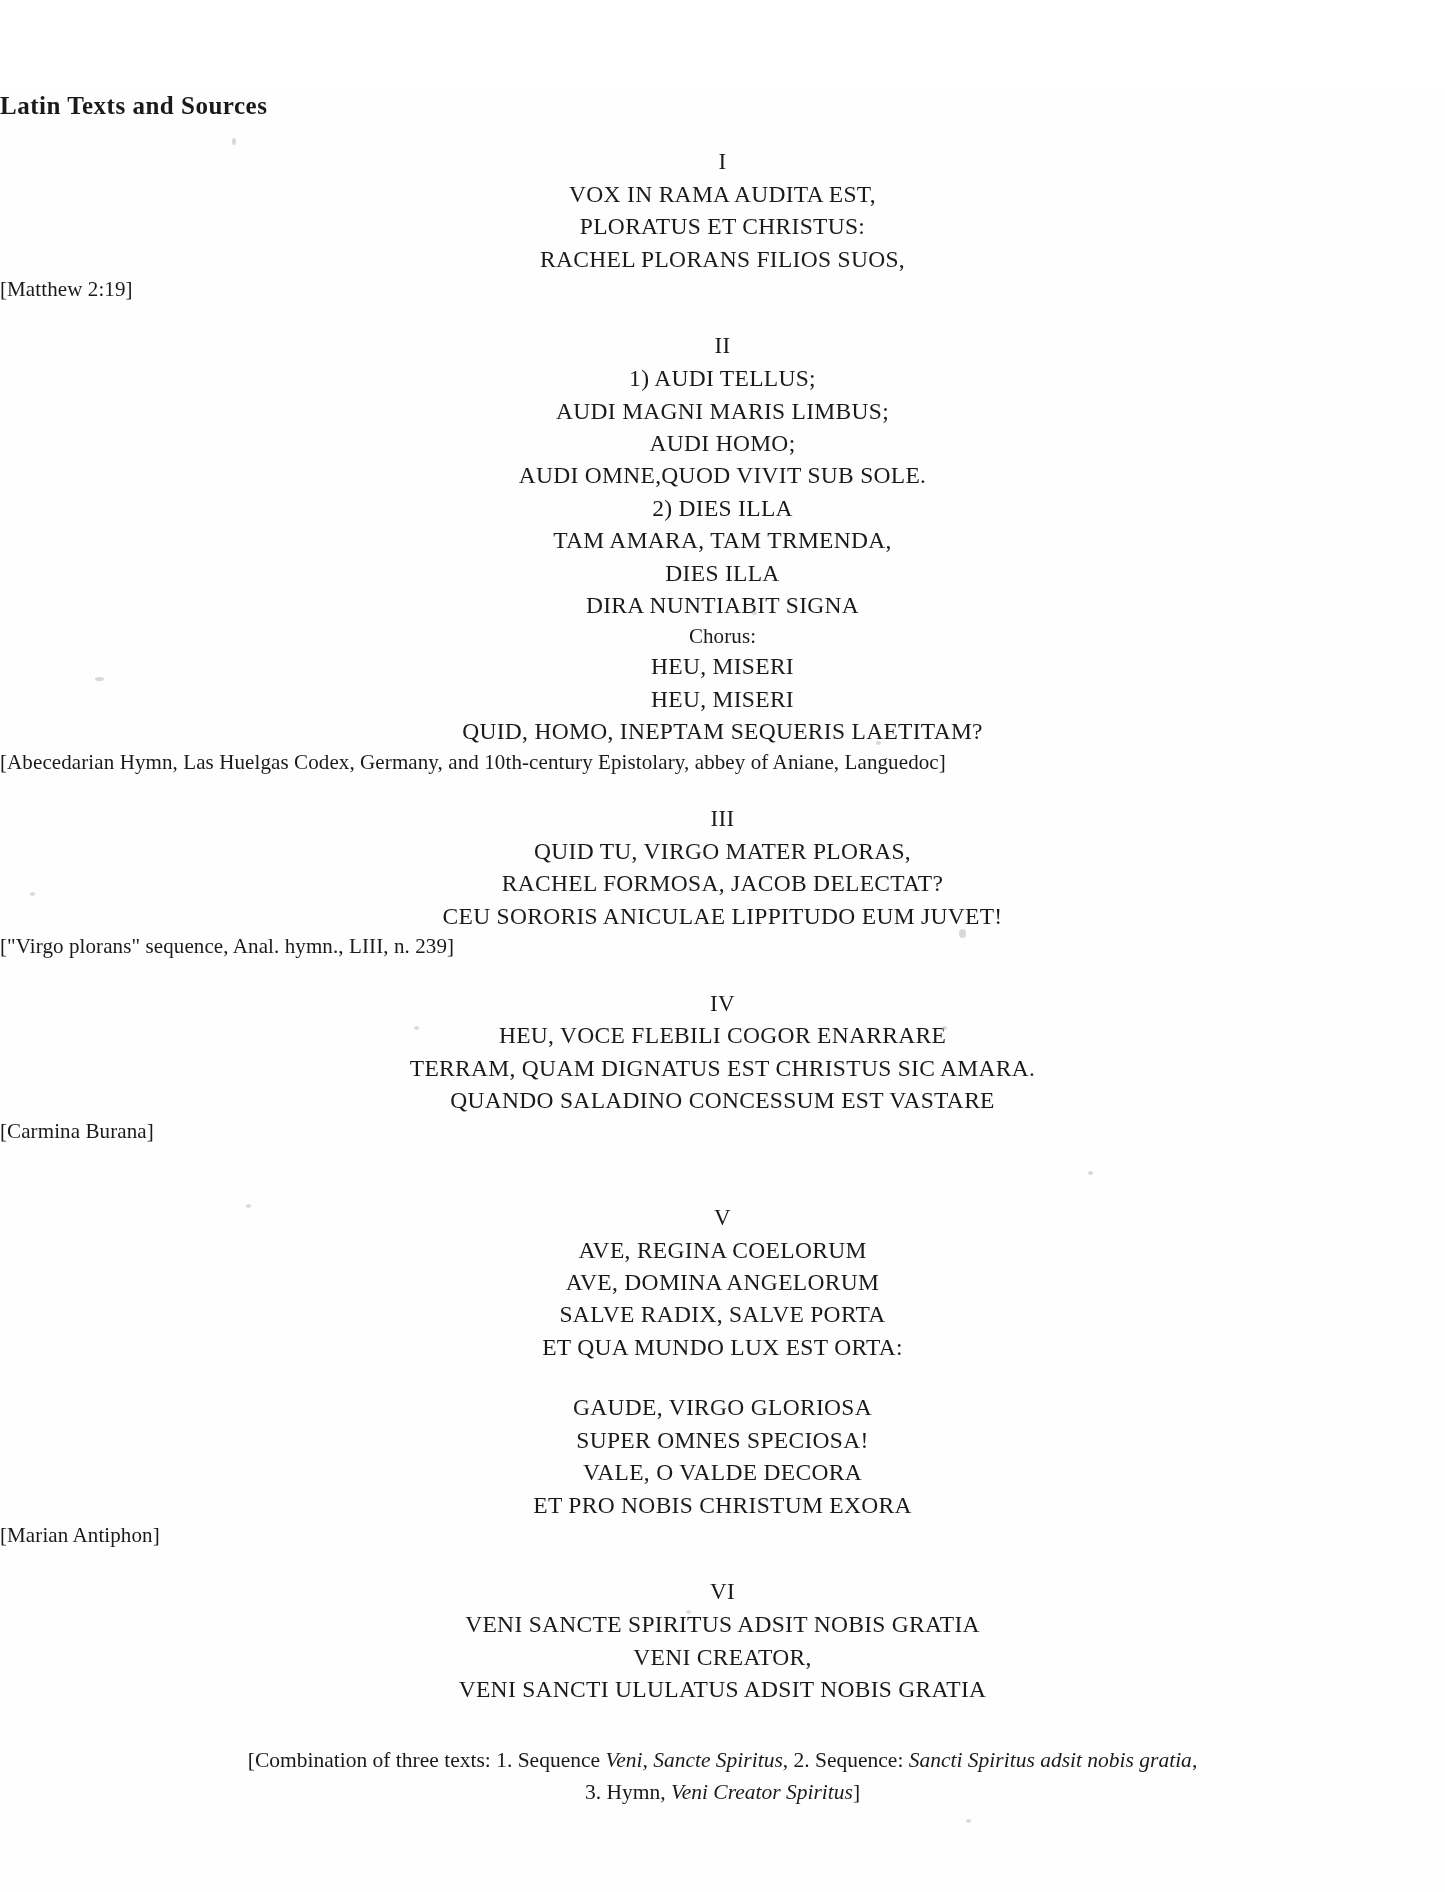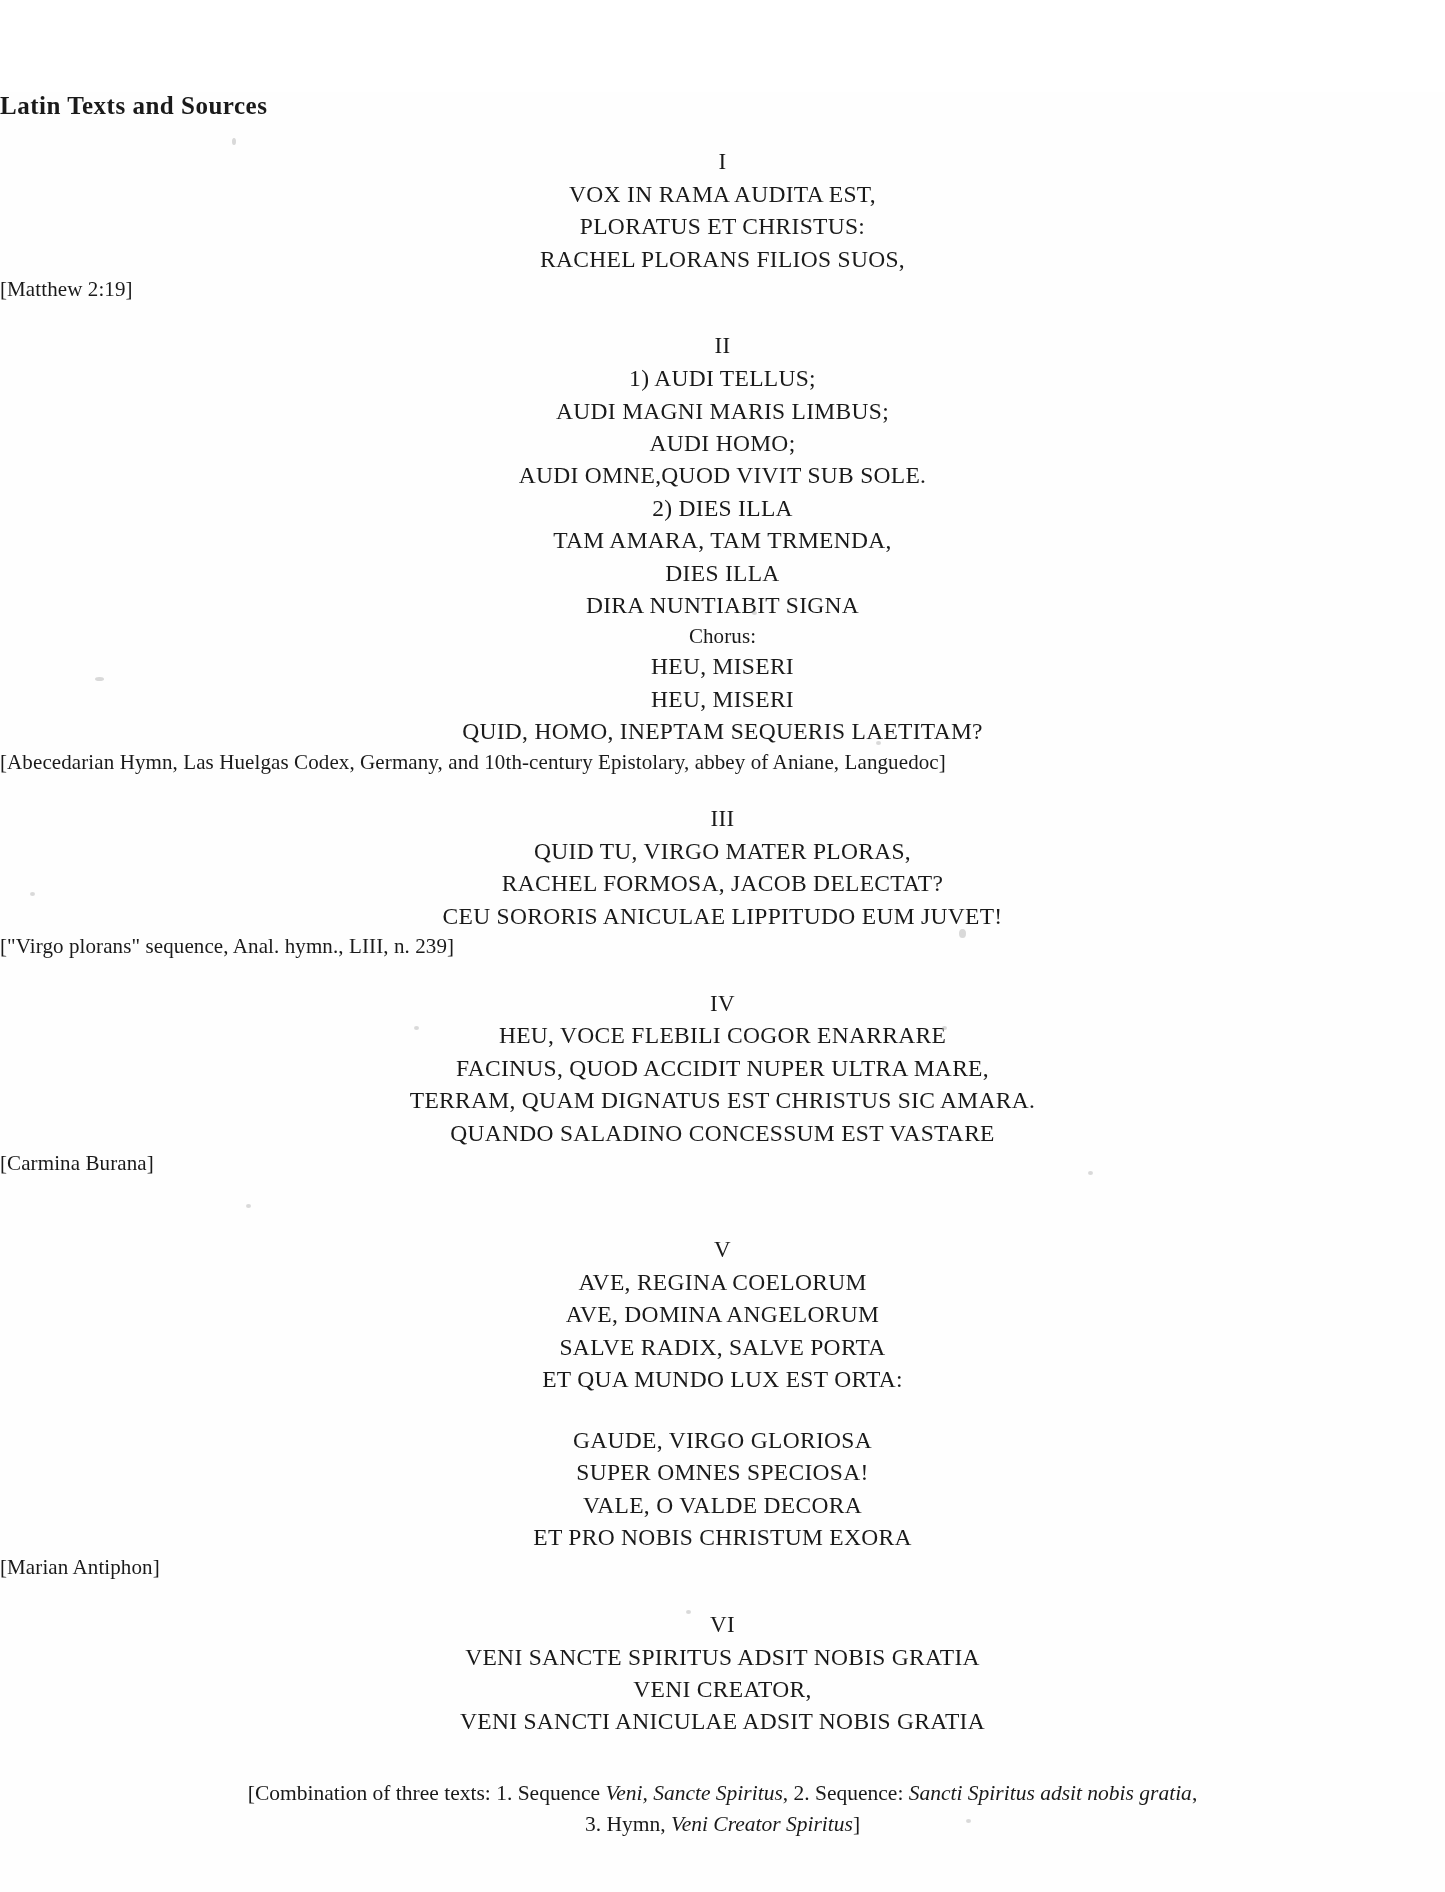--- a/index.html
+++ b/index.html
@@ -126,21 +126,20 @@
     <div class="numeral">III</div>
     <div class="line">QUID TU, VIRGO MATER PLORAS,</div>
     <div class="line">RACHEL FORMOSA, JACOB DELECTAT?</div>
     <div class="line">CEU SORORIS ANICULAE LIPPITUDO EUM JUVET!</div>
     <div class="source">["Virgo plorans" sequence, Anal. hymn., LIII, n. 239]</div>
   </div>
 
   <div class="section">
     <div class="numeral">IV</div>
     <div class="line">HEU, VOCE FLEBILI COGOR ENARRARE</div>
-    <div class="line">FACINUS, QUOD ACCIDIT NUPER ULTRA MARE,</div>
     <div class="line">TERRAM, QUAM DIGNATUS EST CHRISTUS SIC AMARA.</div>
     <div class="line">QUANDO SALADINO CONCESSUM EST VASTARE</div>
     <div class="source">[Carmina Burana]</div>
   </div>
 
   <div class="spacer-lg"></div>
 
   <div class="section">
     <div class="numeral">V</div>
     <div class="line">AVE, REGINA COELORUM</div>
@@ -152,21 +151,21 @@
     <div class="line">SUPER OMNES SPECIOSA!</div>
     <div class="line">VALE, O VALDE DECORA</div>
     <div class="line">ET PRO NOBIS CHRISTUM EXORA</div>
     <div class="source">[Marian Antiphon]</div>
   </div>
 
   <div class="section">
     <div class="numeral">VI</div>
     <div class="line">VENI SANCTE SPIRITUS ADSIT NOBIS GRATIA</div>
     <div class="line">VENI CREATOR,</div>
-    <div class="line">VENI SANCTI ANICULAE ADSIT NOBIS GRATIA</div>
+    <div class="line">VENI SANCTI ULULATUS ADSIT NOBIS GRATIA</div>
   </div>
 
   <div class="final-source">
     <span>[Combination of three texts: 1. Sequence </span><i>Veni, Sancte Spiritus</i><span>, 2. Sequence: </span><i>Sancti Spiritus adsit nobis gratia</i><span>,</span>
     <div>
       <span>3. Hymn, </span><i>Veni Creator Spiritus</i><span>]</span>
     </div>
   </div>
 
 </div>

